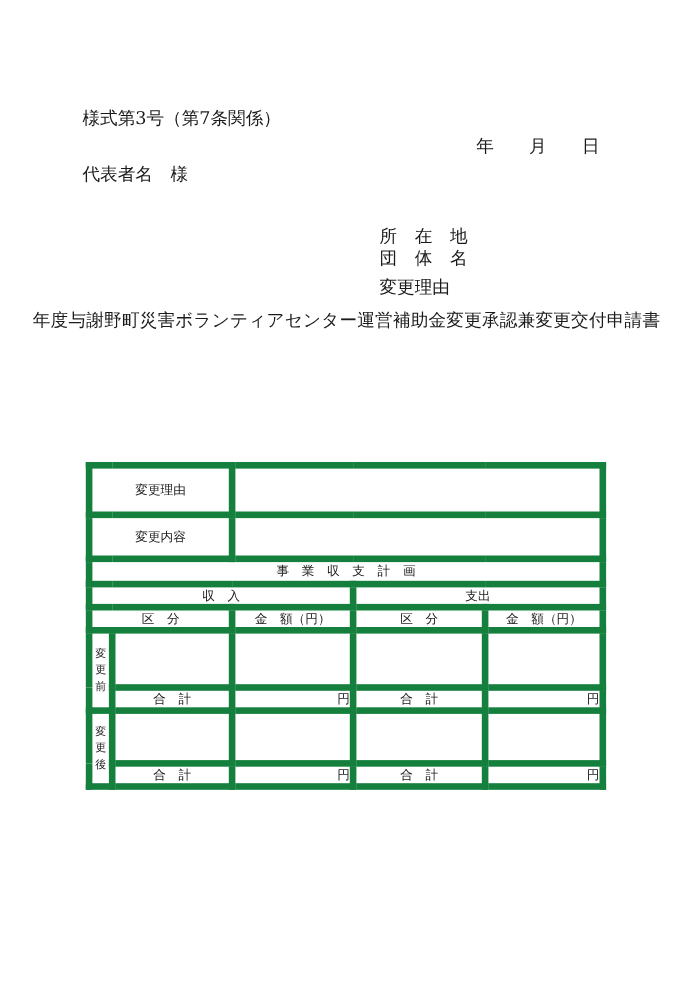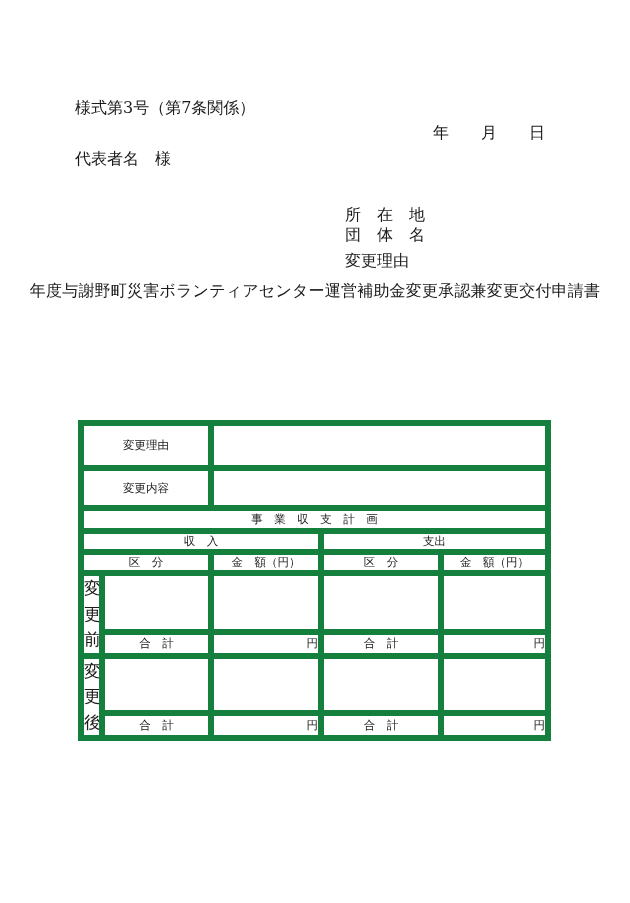--- a/index.html
+++ b/index.html
@@ -26,21 +26,21 @@
   table.form-table td {
     border:6px solid #15803d;
     font-size:11.5px; padding:0; vertical-align:middle;
     overflow:hidden;
   }
   td.thickb { border-bottom-width:2px; }
   td.ctr { text-align:center; }
   td.yen { text-align:right; padding-right:6px; }
   .vlabel {
     width:1em; margin:0 auto; 
-    word-break:break-all; line-height:1.5; font-size:17px;
+    word-break:break-all; line-height:1.5; font-size:10px;
   }
 </style>
 </head>
 <body>
 
 <div class="page">
 
   <div class="abs fs12" style="left:75px; top:98px;">様式第3号（第7条関係）</div>
 
   <div class="abs fs12 datln" style="left:380px; top:123px; width:165px;">年　　月　　日</div>

